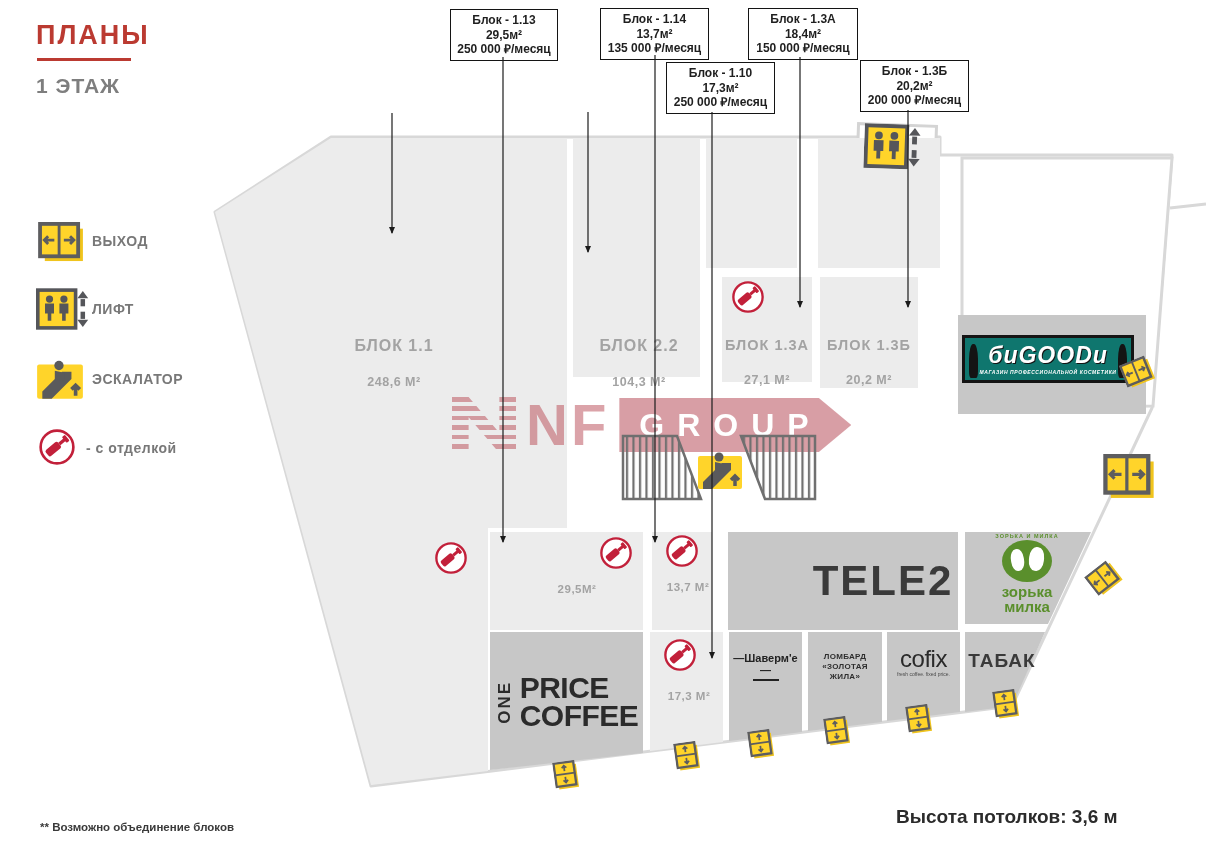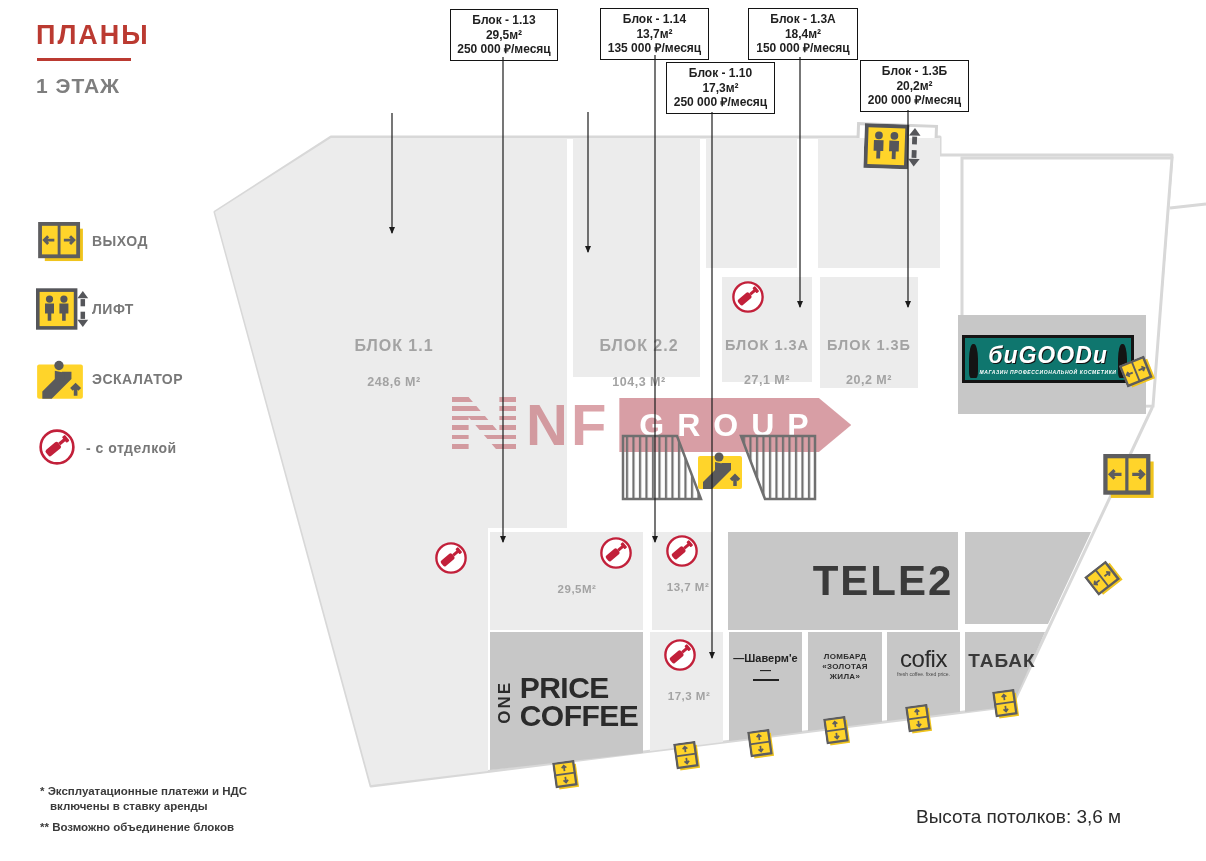--- a/index.html
+++ b/index.html
@@ -69,21 +69,21 @@
           background:repeating-linear-gradient(180deg,#b94a55 0 4.5px, rgba(0,0,0,0) 4.5px 9.5px);
           clip-path:polygon(0% 0%,26% 0%,74% 64%,74% 0%,100% 0%,100% 100%,74% 100%,26% 36%,26% 100%,0% 100%); }
   .nf-nf { font-size:58px; font-weight:800; color:#b94a55; letter-spacing:3px; line-height:56px; }
   .nf-banner { width:232px; height:54px; background:#b3404d; color:#fff;
                clip-path:polygon(0 0,86% 0,100% 50%,86% 100%,0 100%);
                display:flex; align-items:center; padding-left:20px; box-sizing:border-box;
                font-size:32px; font-weight:700; letter-spacing:13px; }
 
   
   .note { font-size:11.5px; font-weight:700; color:#3a3a3a; line-height:15px; }
-  .ceiling { left:916px; top:806px; font-size:19px; font-weight:400; color:#2b2b2b; }
+  .ceiling { left:896px; top:806px; font-size:19px; font-weight:700; color:#2b2b2b; }
 
   .icon-inst { position:absolute; z-index:26; }
 </style>
 </head>
 <body>
 
 <svg width="0" height="0" style="position:absolute" aria-hidden="true">
   <defs>
     <g id="sym-exit-h">
       <rect x="7" y="7" width="40" height="34" fill="#f0c41d"></rect>
@@ -243,20 +243,29 @@
   <div class="blk-label" style="left:819px;top:337px;width:100px">
     <div class="blk-name" style="font-size:14.5px">БЛОК 1.3Б</div>
     <div class="blk-area">20,2 М²</div>
   </div>
   <div class="blk-area-sm" style="left:527px;top:583px;width:100px">29,5М²</div>
   <div class="blk-area-sm" style="left:648px;top:581px;width:80px">13,7 М²</div>
   <div class="blk-area-sm" style="left:649px;top:690px;width:80px">17,3 М²</div>
 
   <div class="abs tele2">TELE2</div>
 
+  <div class="abs zorka">
+    <div class="zorka-arc">ЗОРЬКА И МИЛКА</div>
+    <div class="zorka-circle">
+      <span class="zorka-head" style="left:9px;top:9px;width:13px;height:22px;transform:rotate(-8deg)"></span>
+      <span class="zorka-head" style="left:27px;top:7px;width:15px;height:24px;transform:rotate(6deg)"></span>
+    </div>
+    <div class="zorka-line">зорька</div>
+    <div class="zorka-line">милка</div>
+  </div>
 
   <div class="abs bigoodi">
     <span class="bigoodi-sil" style="left:4px"></span>
     <span class="bigoodi-sil" style="right:4px"></span>
     <div class="bigoodi-name">биGOODи</div>
     <div class="bigoodi-sub">МАГАЗИН ПРОФЕССИОНАЛЬНОЙ КОСМЕТИКИ</div>
   </div>
 
   <div class="abs opc">
     <div class="opc-one">ONE</div>
@@ -364,20 +373,16 @@
       <path d="M389,227 h6 l-3,7 z"></path>
         <path d="M500,536 h6 l-3,7 z"></path>
         <path d="M585,246 h6 l-3,7 z"></path>
       <path d="M652,536 h6 l-3,7 z"></path>
         <path d="M709,652 h6 l-3,7 z"></path>
         <path d="M797,301 h6 l-3,7 z"></path>
       <path d="M905,301 h6 l-3,7 z"></path>
     </g>
   </svg>
 
-  <div class="abs note" style="left:40px;top:784px">
-    <div>* Эксплуатационные платежи и НДС</div>
-    <div style="padding-left:10px">включены в ставку аренды</div>
-  </div>
   <div class="abs note" style="left:40px;top:820px">** Возможно объединение блоков</div>
   <div class="abs ceiling">Высота потолков: 3,6 м</div>
 
 </div>
 
 </body></html>

